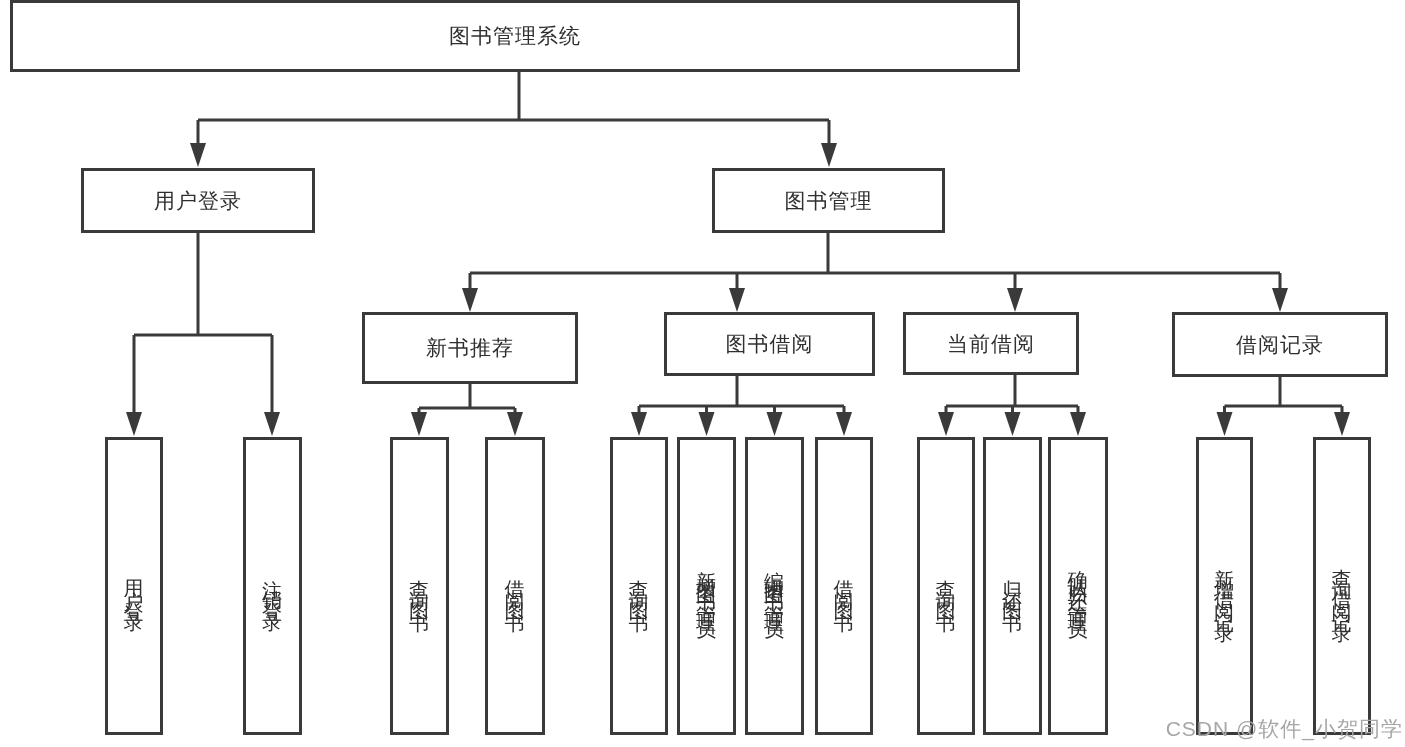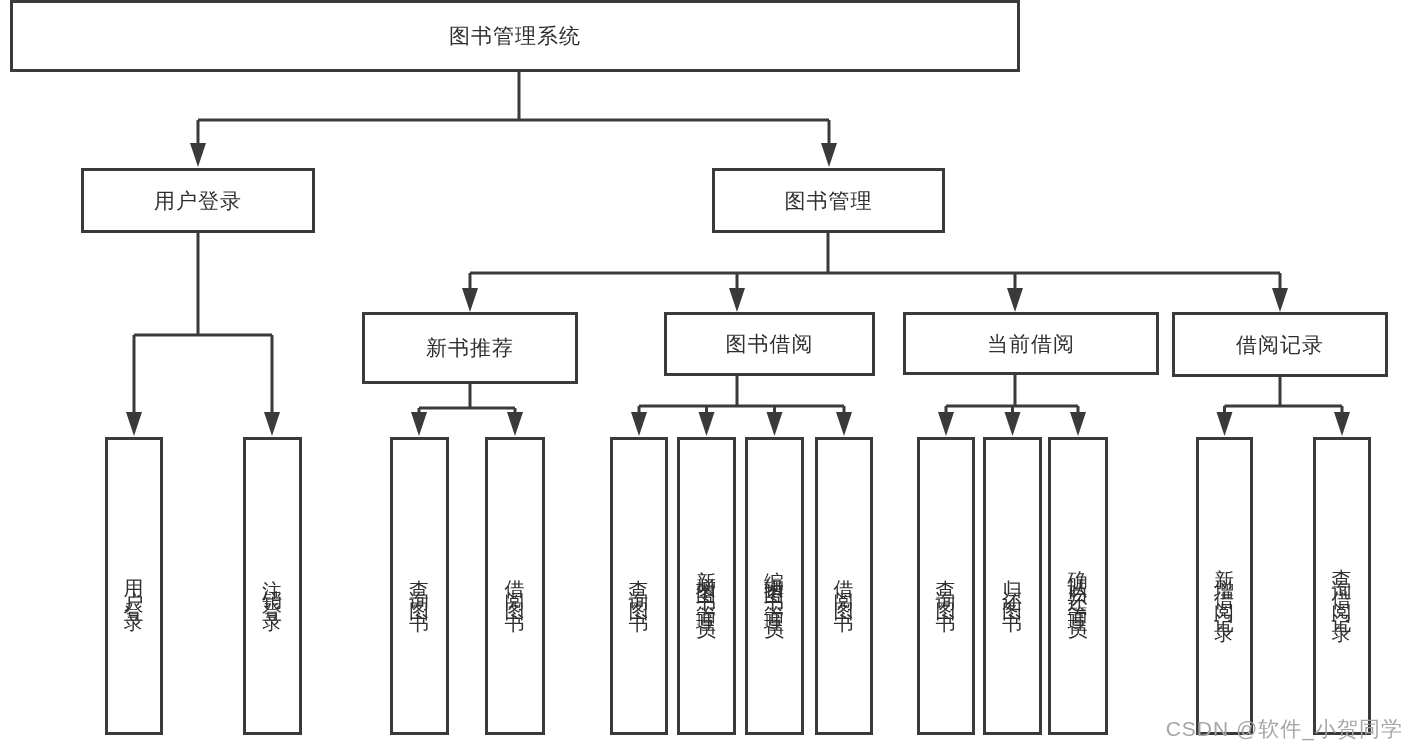--- a/index.html
+++ b/index.html
@@ -103,21 +103,21 @@
 <div class="node hnode" style="left:712px; top:168px; width:233px; height:65px;">
   <span>图书管理</span>
 </div>
 
 <div class="node hnode" style="left:362px; top:312px; width:216px; height:72px;">
   <span>新书推荐</span>
 </div>
 <div class="node hnode" style="left:632px; top:312px; width:211px; height:64px;margin-left:32px;">
   <span>图书借阅</span>
 </div>
-<div class="node hnode" style="left:903px; top:312px; width:256px; height:63px;">
+<div class="node hnode" style="left:903px; top:312px; width:176px; height:63px;">
   <span>当前借阅</span>
 </div>
 <div class="node hnode" style="left:1172px; top:312px; width:216px; height:65px;">
   <span>借阅记录</span>
 </div>
 
 <div class="node vnode" style="left:105px; top:437px; width:58px; height:298px;">
   <span>用户登录</span>
 </div>
 <div class="node vnode" style="left:243px; top:437px; width:59px; height:298px;">

